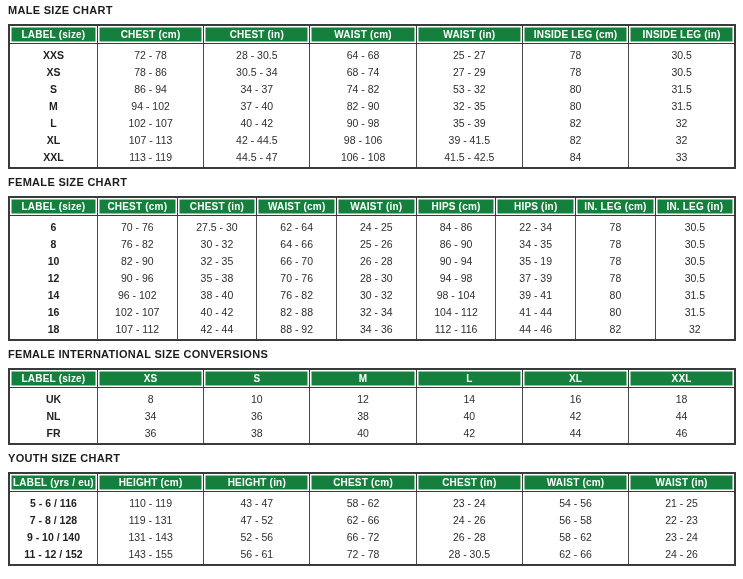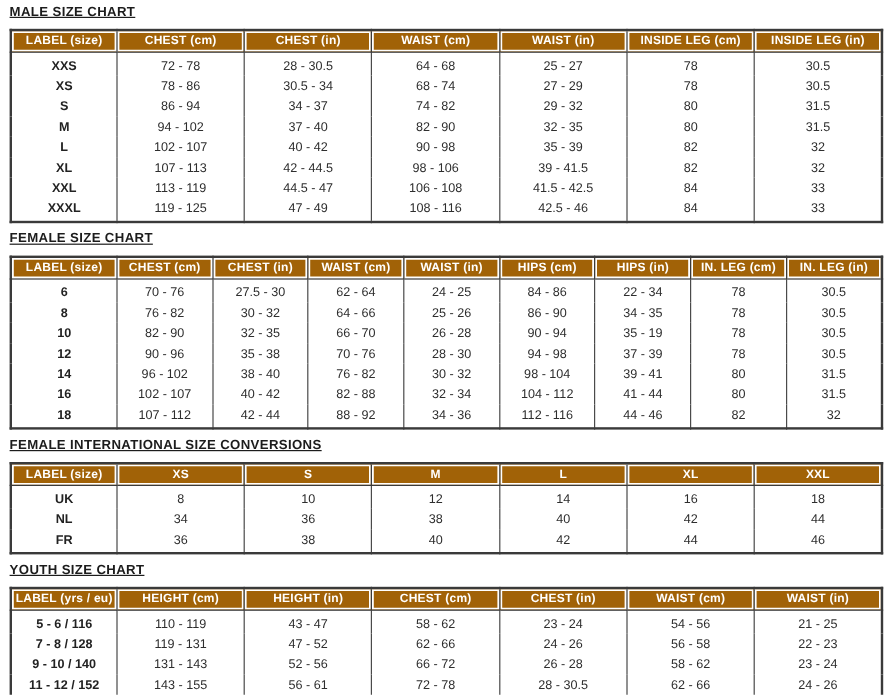--- a/index.html
+++ b/index.html
@@ -19,30 +19,29 @@
   }
   .chart-section { margin: 0; }
   .chart-section + .chart-section { margin-top: 7px; }
   .section-title {
     font-size: 11px;
     line-height: 13px;
     font-weight: bold;
     letter-spacing: 0.3px;
     color: #1c1c1c;
     margin: 0 0 7px 0;
-    text-decoration: underline;
   }
   table.size-table {
     width: 728px;
     border-collapse: collapse;
     table-layout: fixed;
     border: 2px solid #3a3a3a;
   }
   table.size-table th {
-    background: #a16207;
+    background: #15803d;
     color: #ffffff;
     font-size: 10px;
     font-weight: bold;
     letter-spacing: 0.2px;
     height: 17px;
     padding: 0 1px;
     border: 1.5px solid #3a3a3a;
     box-shadow: inset 0 0 0 1.5px #ffffff;
     text-align: center;
     white-space: nowrap;
@@ -102,21 +101,21 @@
             <td>68 - 74</td>
             <td>27 - 29</td>
             <td>78</td>
             <td>30.5</td>
           </tr>
           <tr>
             <td class="label-col">S</td>
             <td>86 - 94</td>
             <td>34 - 37</td>
             <td>74 - 82</td>
-            <td>29 - 32</td>
+            <td>53 - 32</td>
             <td>80</td>
             <td>31.5</td>
           </tr>
           <tr>
             <td class="label-col">M</td>
             <td>94 - 102</td>
             <td>37 - 40</td>
             <td>82 - 90</td>
             <td>32 - 35</td>
             <td>80</td>
@@ -139,29 +138,20 @@
             <td>39 - 41.5</td>
             <td>82</td>
             <td>32</td>
           </tr>
           <tr>
             <td class="label-col">XXL</td>
             <td>113 - 119</td>
             <td>44.5 - 47</td>
             <td>106 - 108</td>
             <td>41.5 - 42.5</td>
-            <td>84</td>
-            <td>33</td>
-          </tr>
-          <tr>
-            <td class="label-col">XXXL</td>
-            <td>119 - 125</td>
-            <td>47 - 49</td>
-            <td>108 - 116</td>
-            <td>42.5 - 46</td>
             <td>84</td>
             <td>33</td>
           </tr>
         </tbody>
       </table>
   </section>
 
   <section class="chart-section">
     <h2 class="section-title">FEMALE SIZE CHART</h2>
     <table class="size-table">

